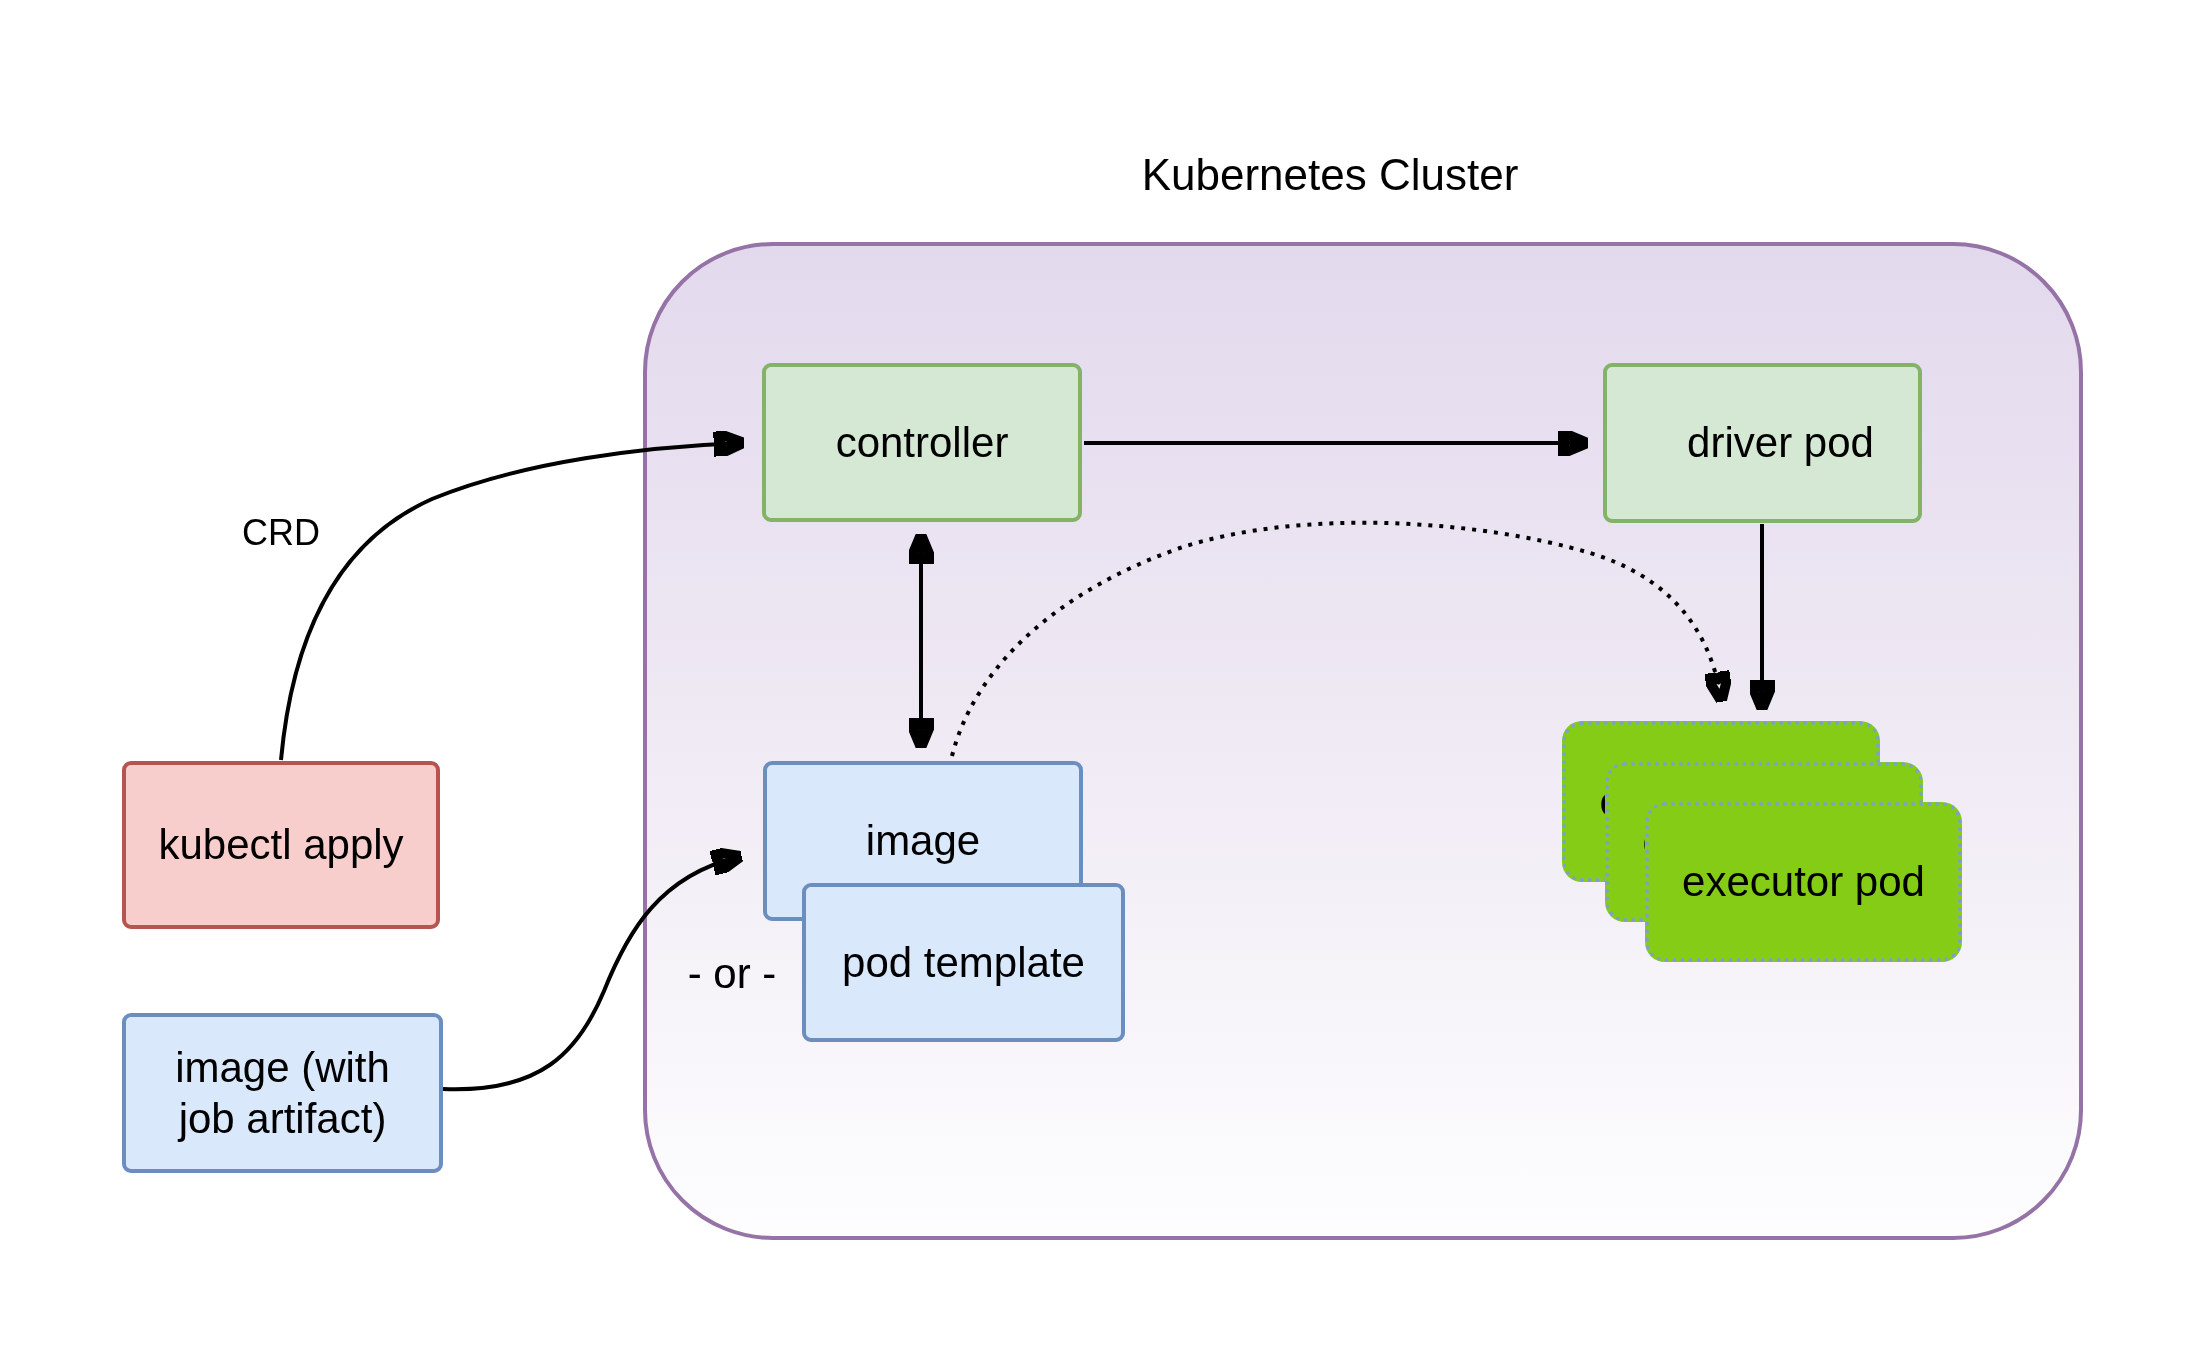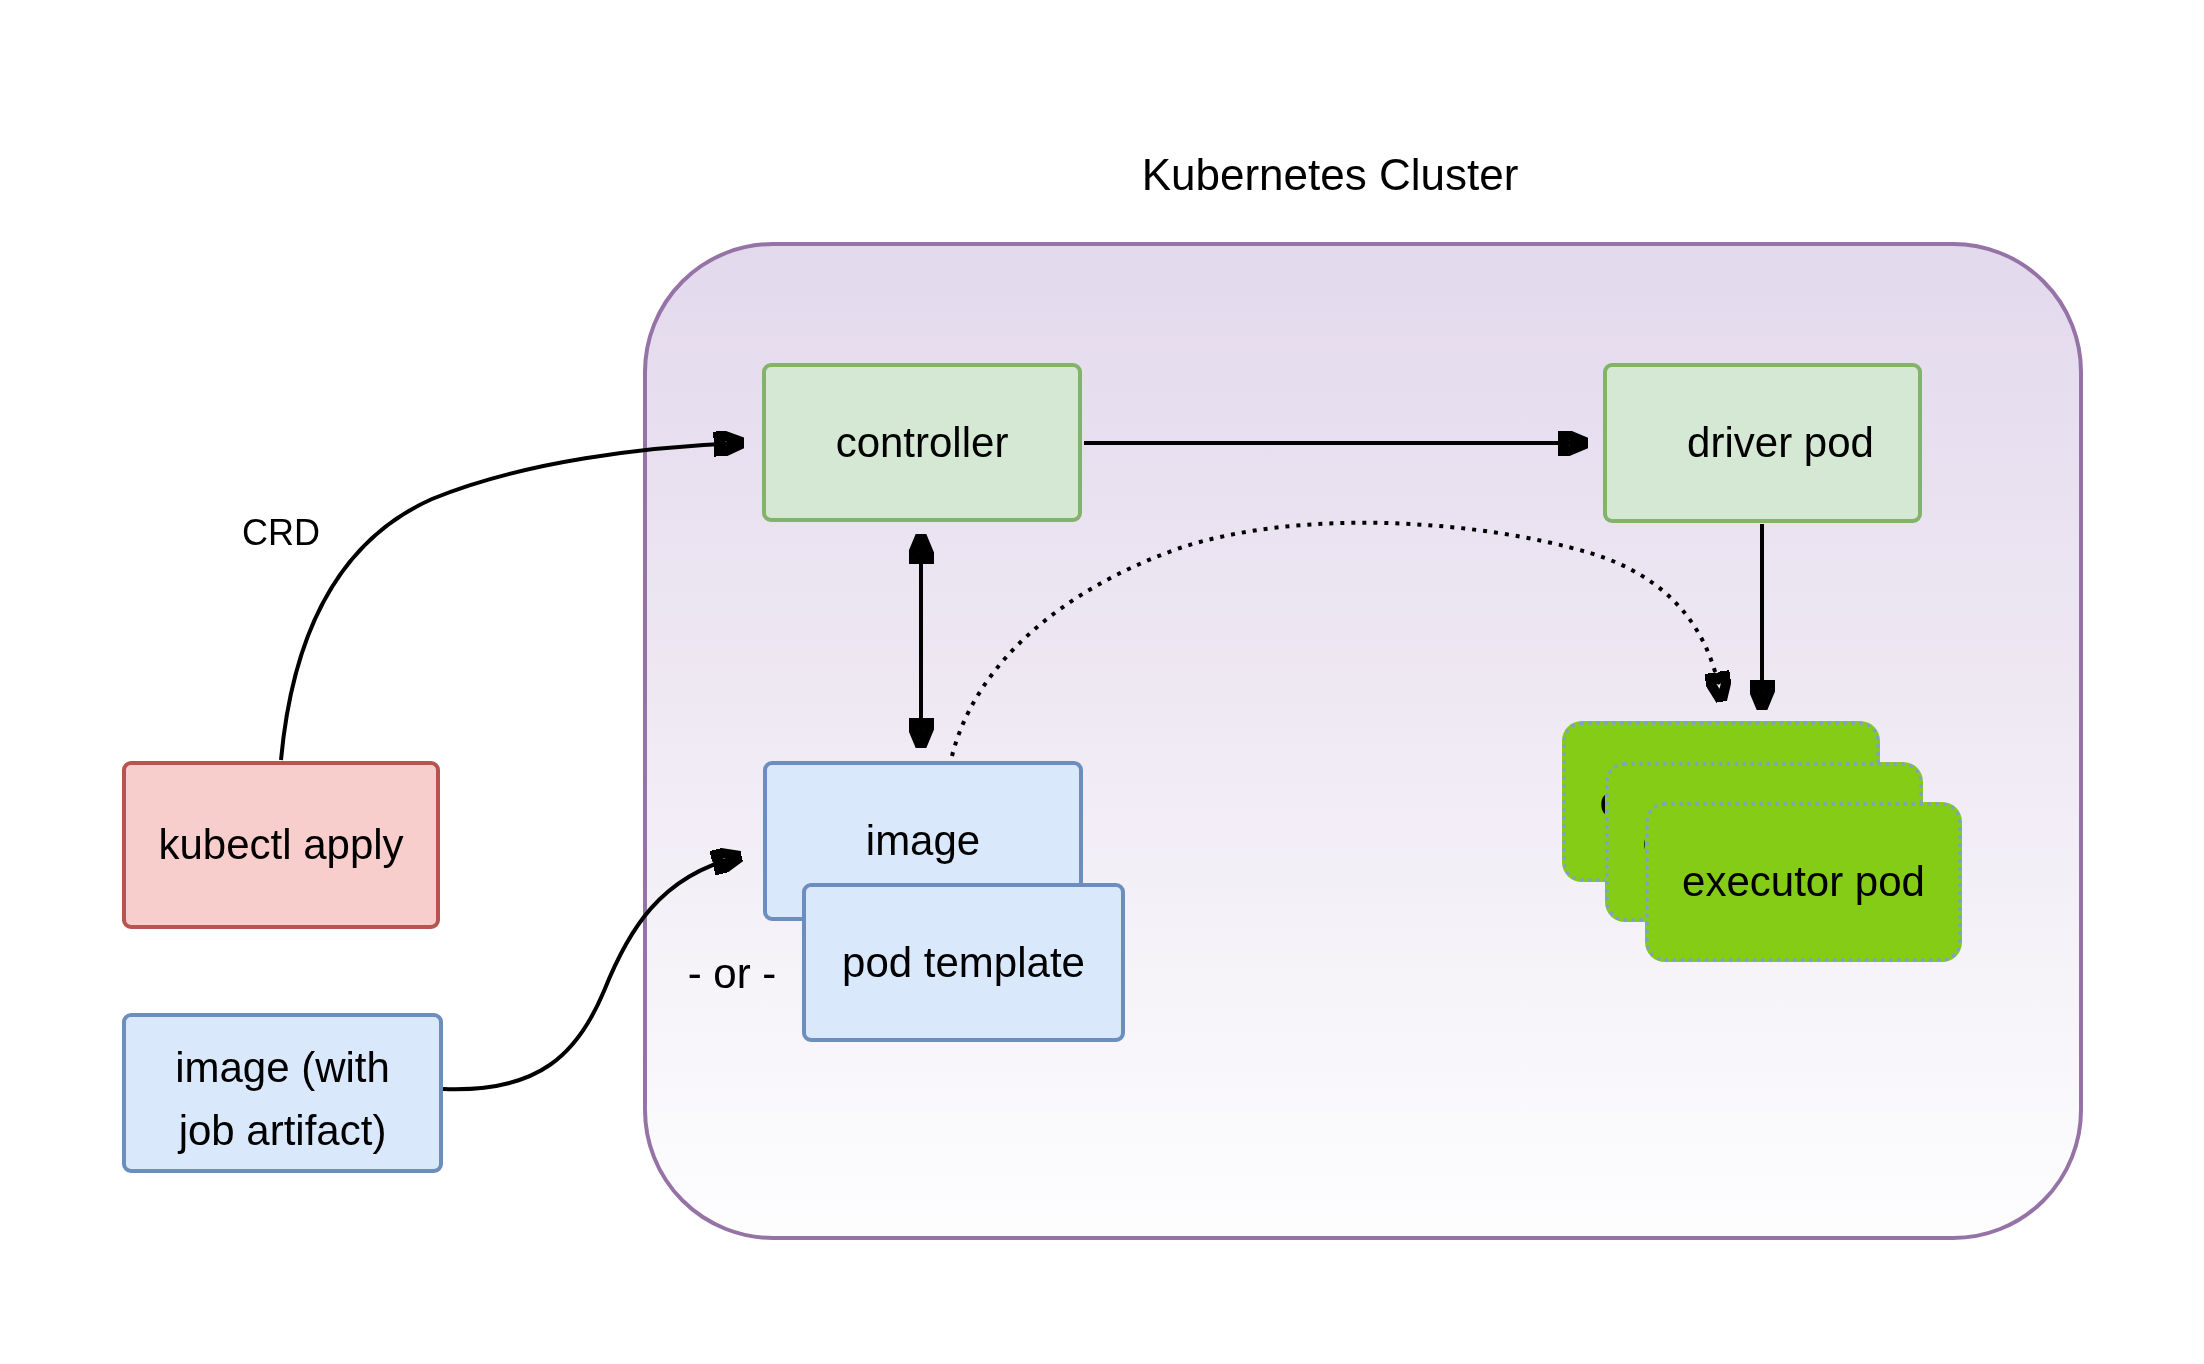--- a/index.html
+++ b/index.html
@@ -45,21 +45,21 @@
 
   #controller   { left: 762px;  top: 363px;  width: 320px; height: 159px; }
   #driver-pod   { left: 1603px; top: 363px;  width: 319px; height: 160px; padding-left: 36px; }
   #kubectl      { left: 122px;  top: 761px;  width: 318px; height: 168px; }
   #artifact     { left: 122px;  top: 1013px; width: 321px; height: 160px; line-height: 1.22; }
   #image-box    { left: 763px;  top: 761px;  width: 320px; height: 160px; }
   #pod-template { left: 802px;  top: 883px;  width: 323px; height: 159px; }
   #exec-back    { left: 1562px; top: 721px;  width: 318px; height: 161px; }
   #exec-mid     { left: 1605px; top: 762px;  width: 318px; height: 160px; }
   #exec-front   { left: 1645px; top: 802px;  width: 317px; height: 160px; }
-  .twoline span { display: block; margin-top: 12px; }
+  .twoline span { display: block; }
 
   
   #arrows {
     position: absolute; left: 0; top: 0;
     width: 2204px; height: 1364px;
     pointer-events: none;
   }
   #arrows path { fill: none; stroke: #000; stroke-width: 4; }
   #arrows path.dotted { stroke-dasharray: 4 7; }
 </style>

